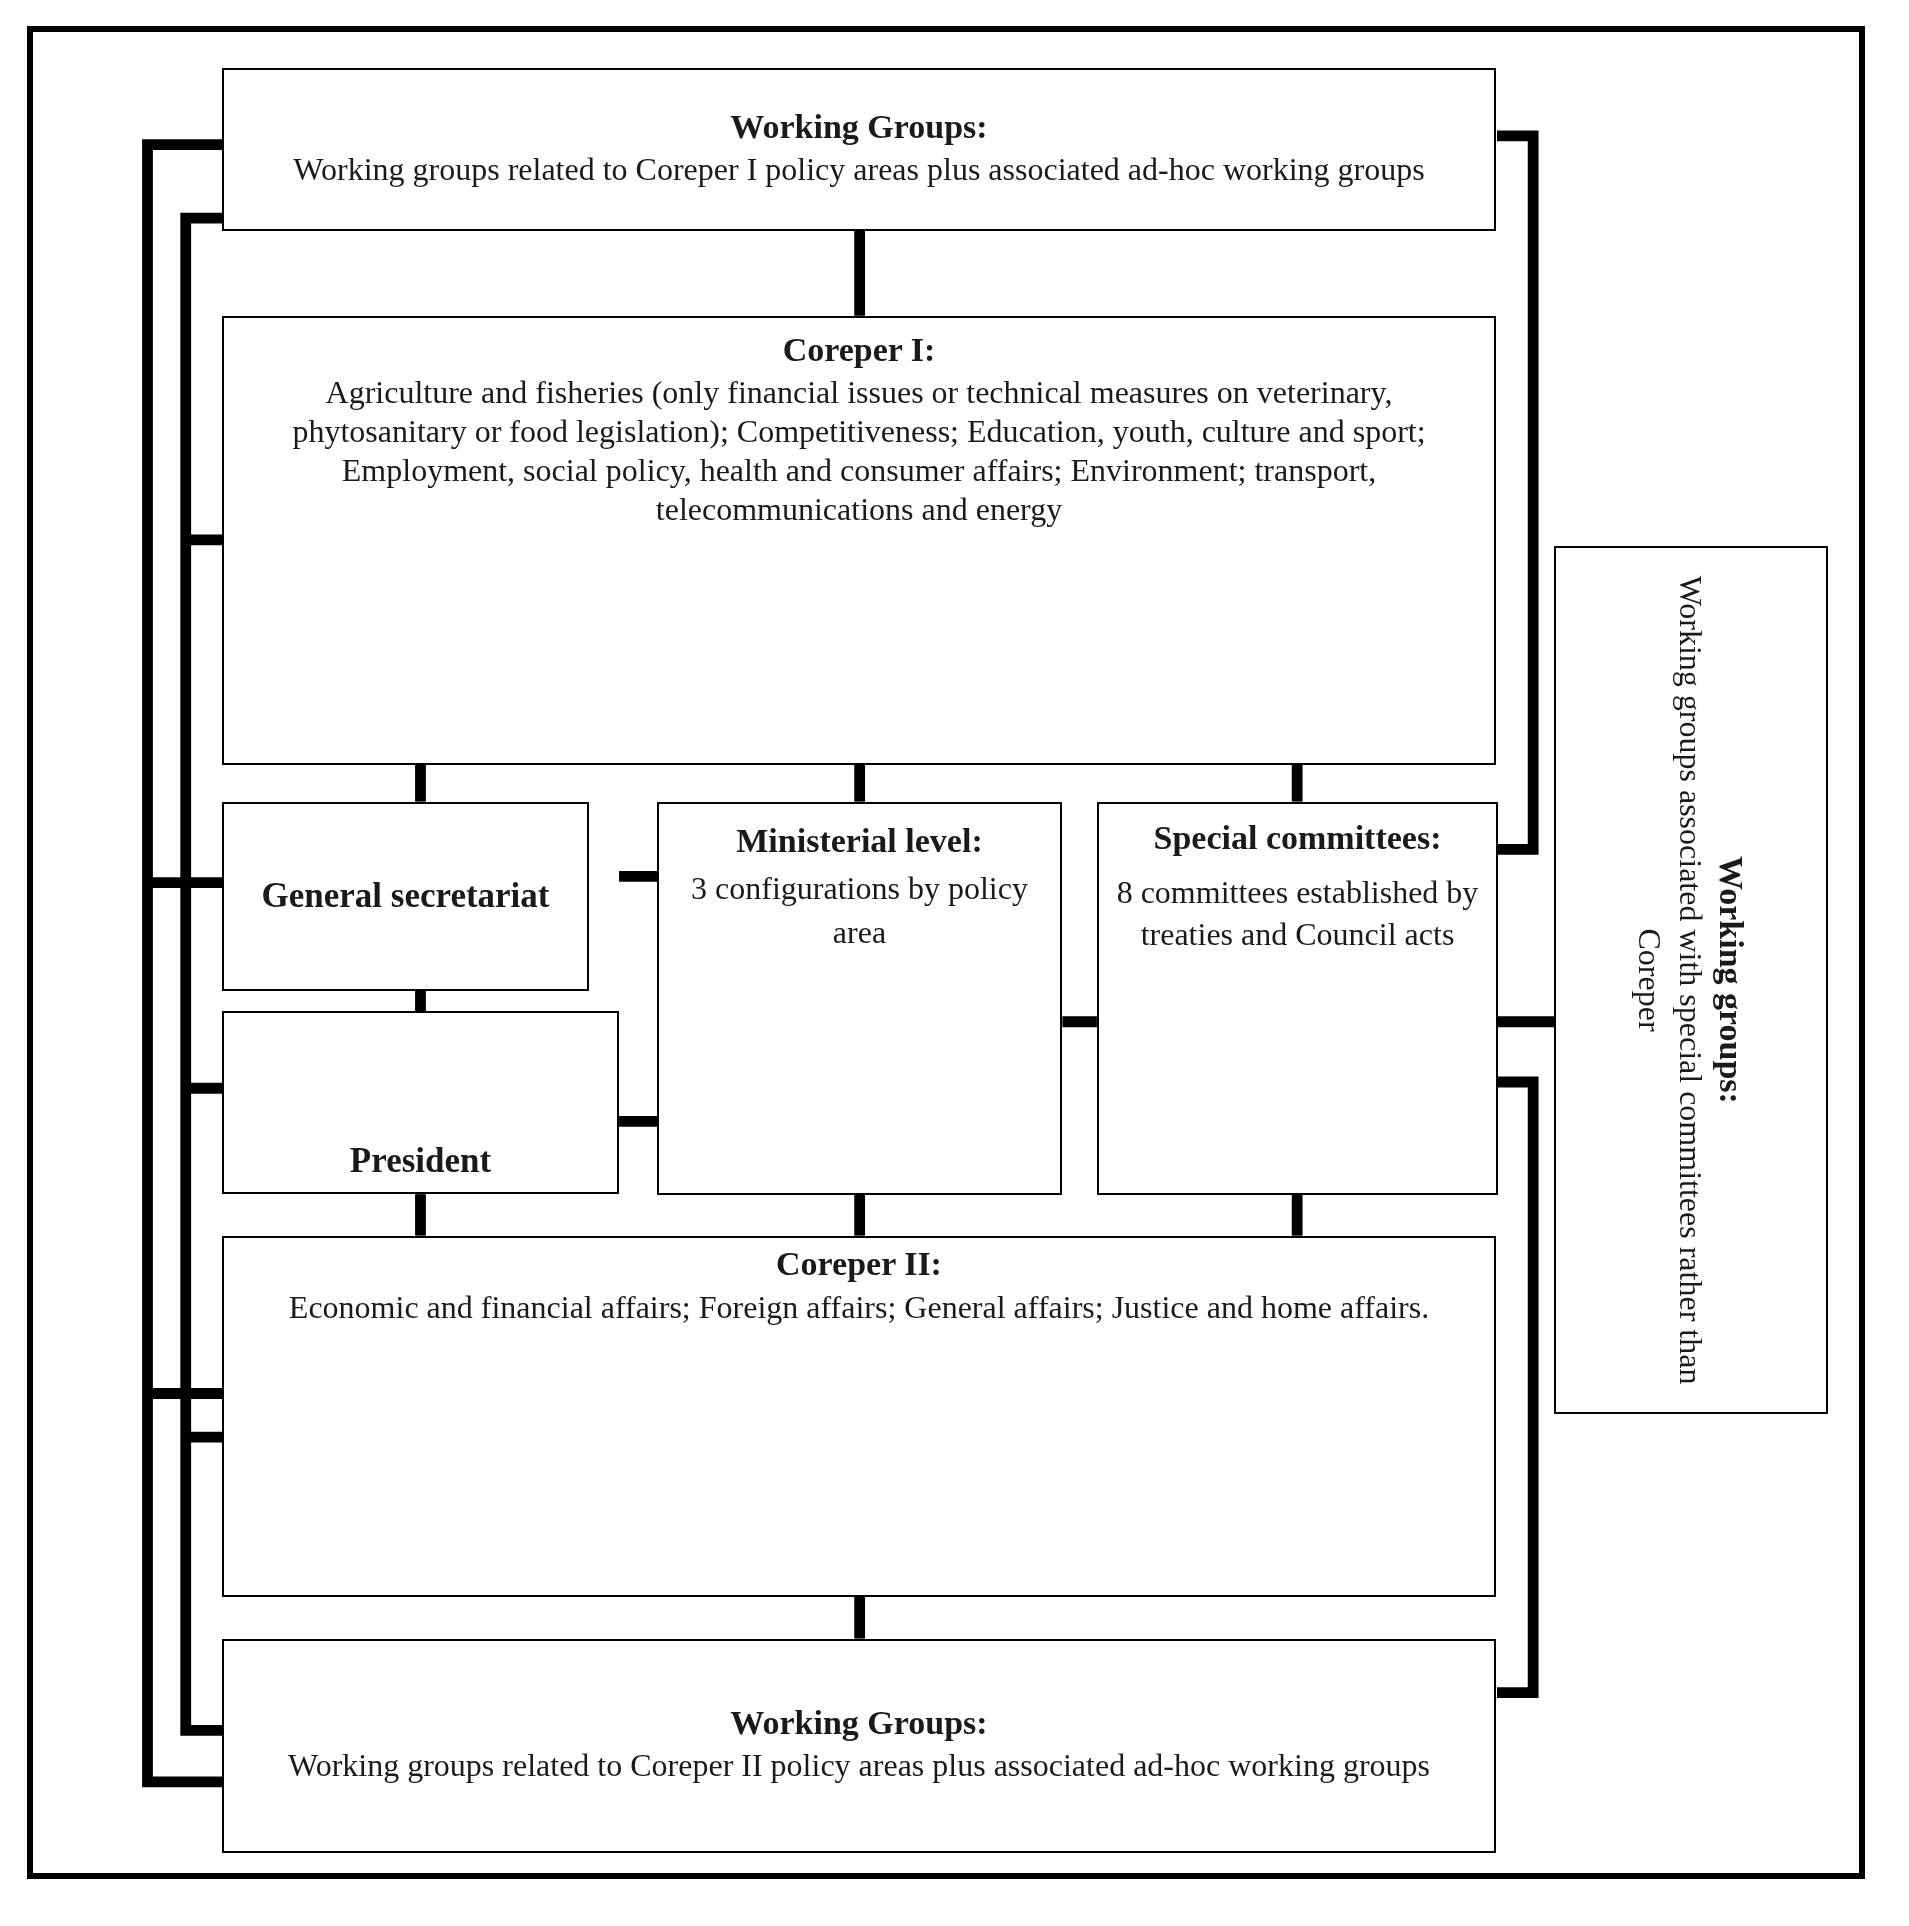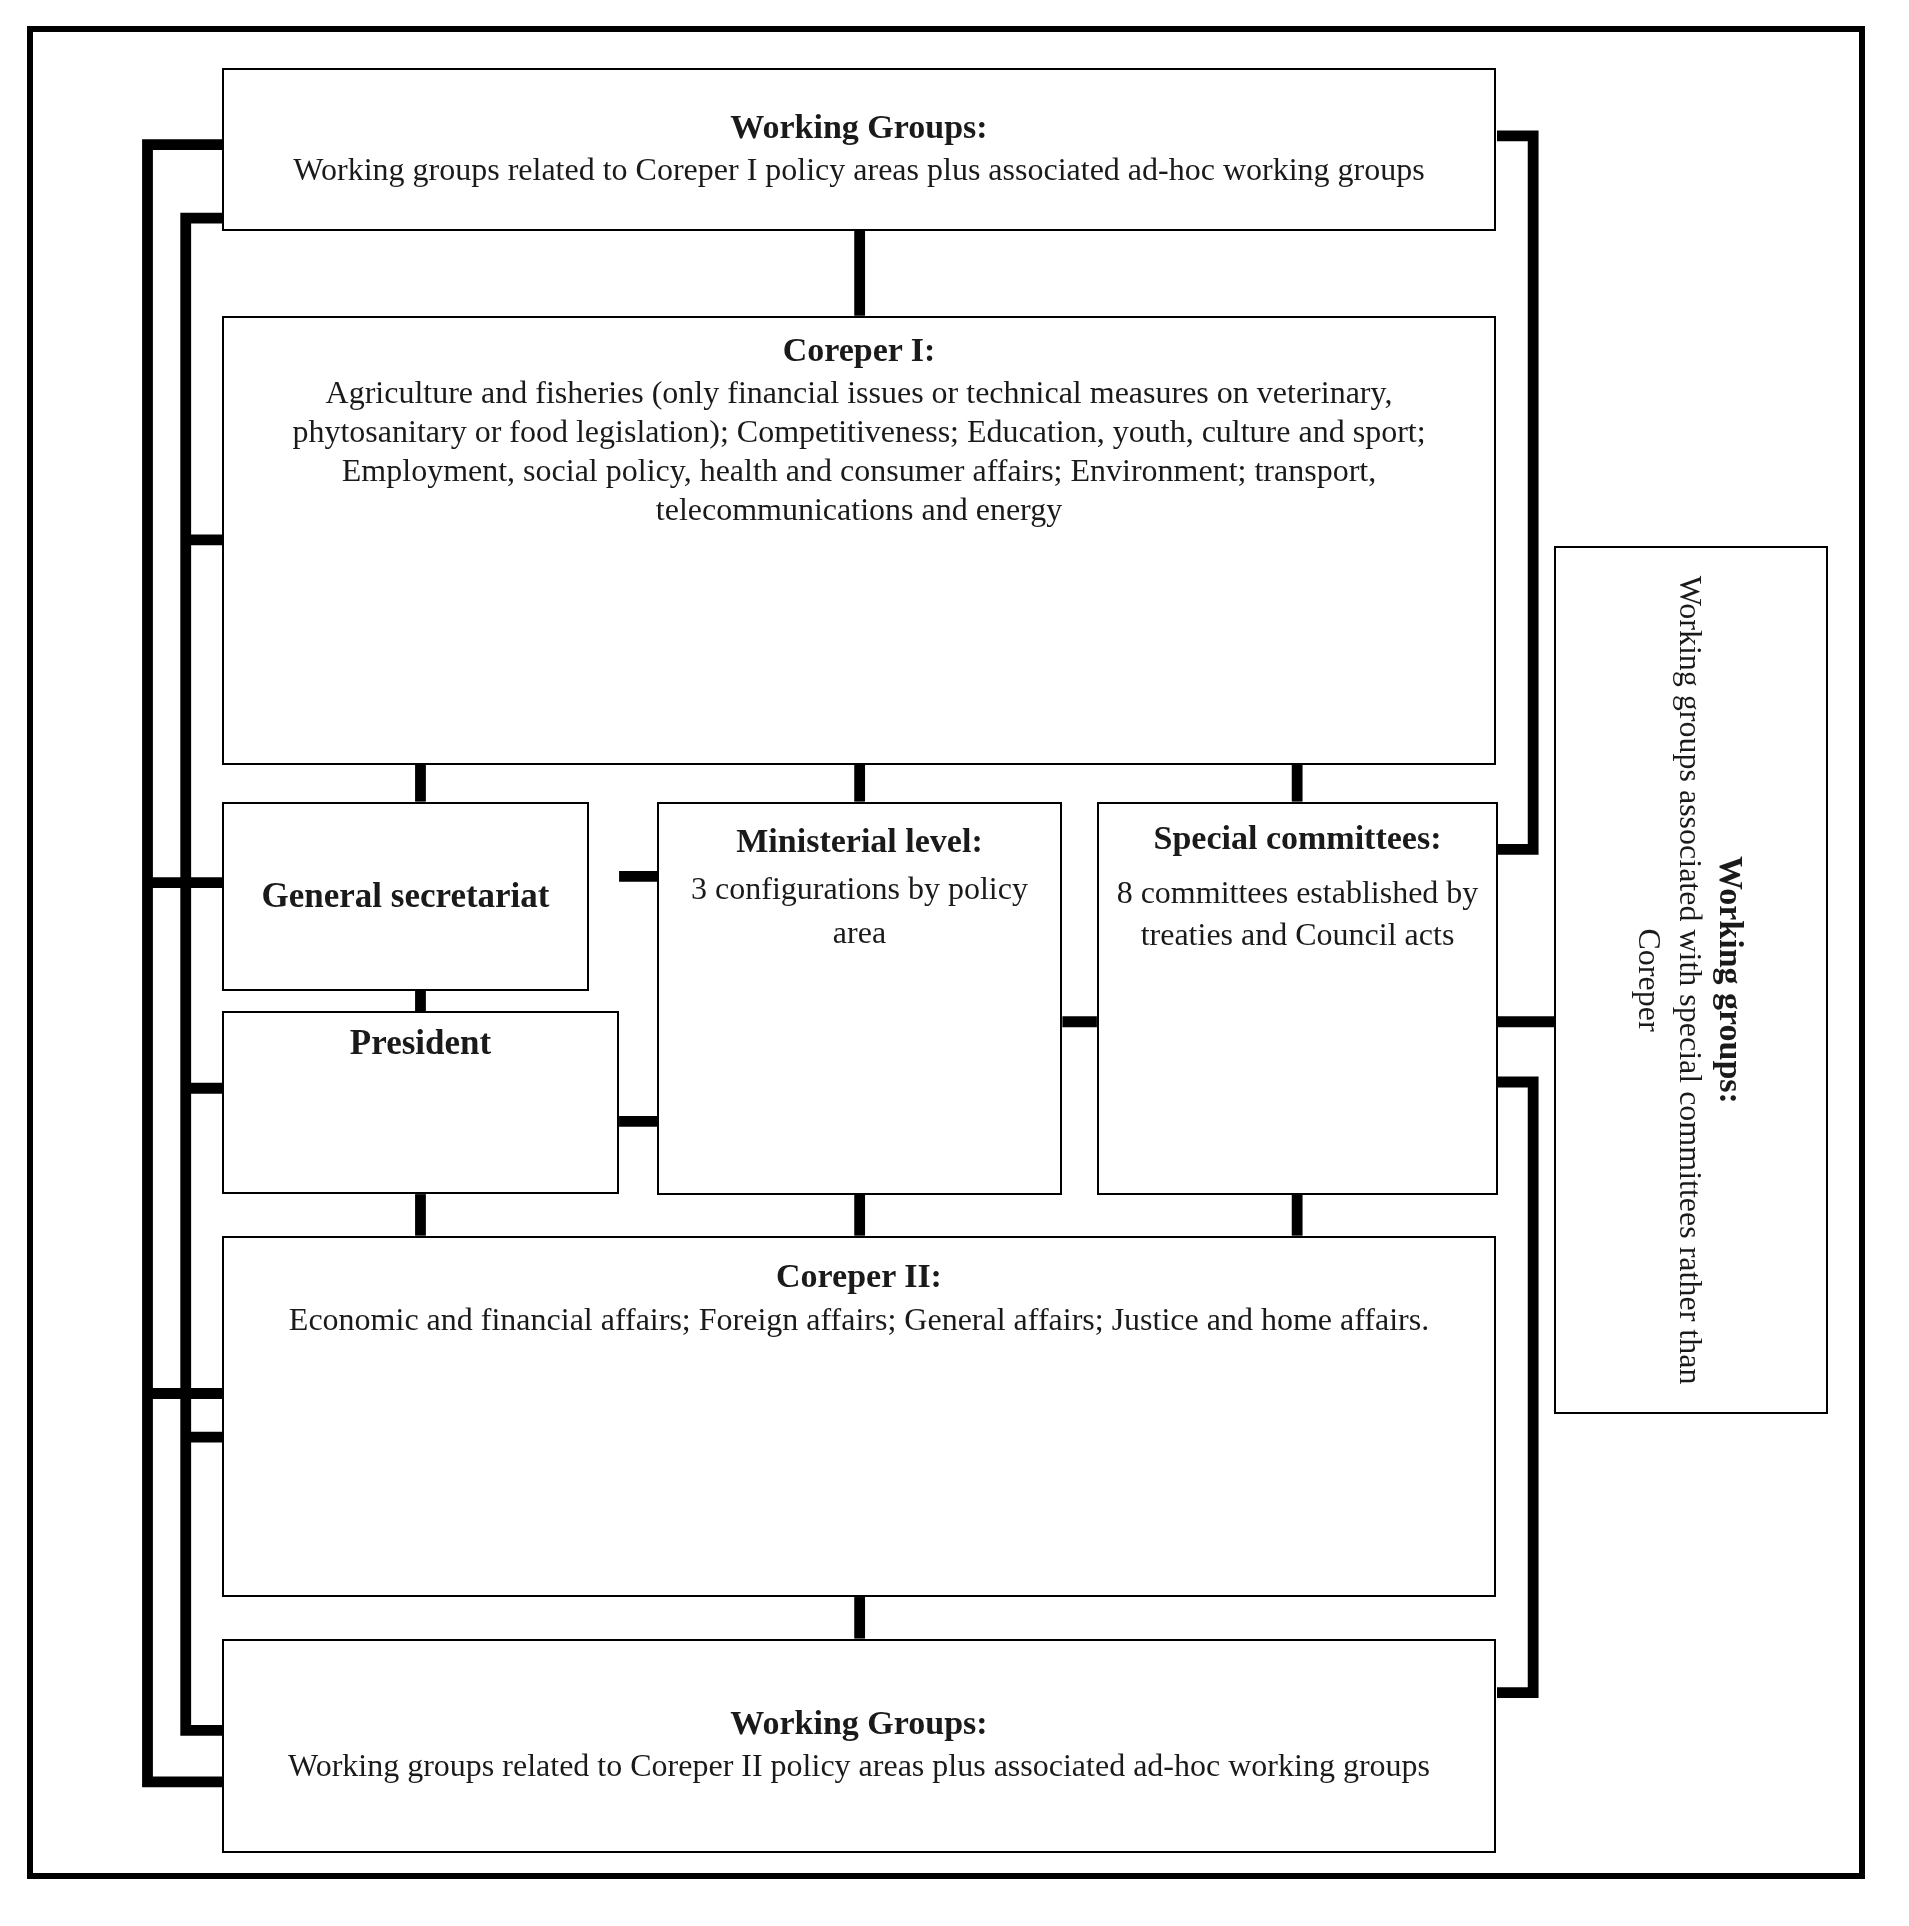--- a/index.html
+++ b/index.html
@@ -79,21 +79,21 @@
   #gen-sec {
     left: 222px; top: 802px; width: 367px; height: 189px;
     font-size: 33px;
     justify-content: center;
   }
   #gen-sec .title { font-size: 35px; }
 
   #president {
     left: 222px; top: 1011px; width: 397px; height: 183px;
     font-size: 33px;
-    justify-content: flex-start;
+    justify-content: flex-end;
   }
   #president .title { font-size: 35px; }
 
   #ministerial {
     left: 657px; top: 802px; width: 405px; height: 393px;
     font-size: 32px;
     justify-content: flex-start;
     padding-top: 16px;
   }
   #ministerial .title { font-size: 34px; margin-bottom: 5.8px; }
@@ -105,21 +105,21 @@
     justify-content: flex-start;
     padding-top: 12.5px;
   }
   #special-comm .title { font-size: 34px; margin-bottom: 14px; }
   #special-comm .body { line-height: 1.30; }
 
   #coreper-2 {
     left: 222px; top: 1236px; width: 1274px; height: 361px;
     font-size: 32px;
     justify-content: flex-start;
-    padding-top: 17px;
+    padding-top: 5px;
   }
   #coreper-2 .title { font-size: 34px; margin-bottom: 3.3px; }
 
   #wg-bottom {
     left: 222px; top: 1639px; width: 1274px; height: 214px;
     font-size: 32px;
     justify-content: center;
     padding-top: 4.2px;
   }
   #wg-bottom .title { font-size: 34px; margin-bottom: 2.5px; }

